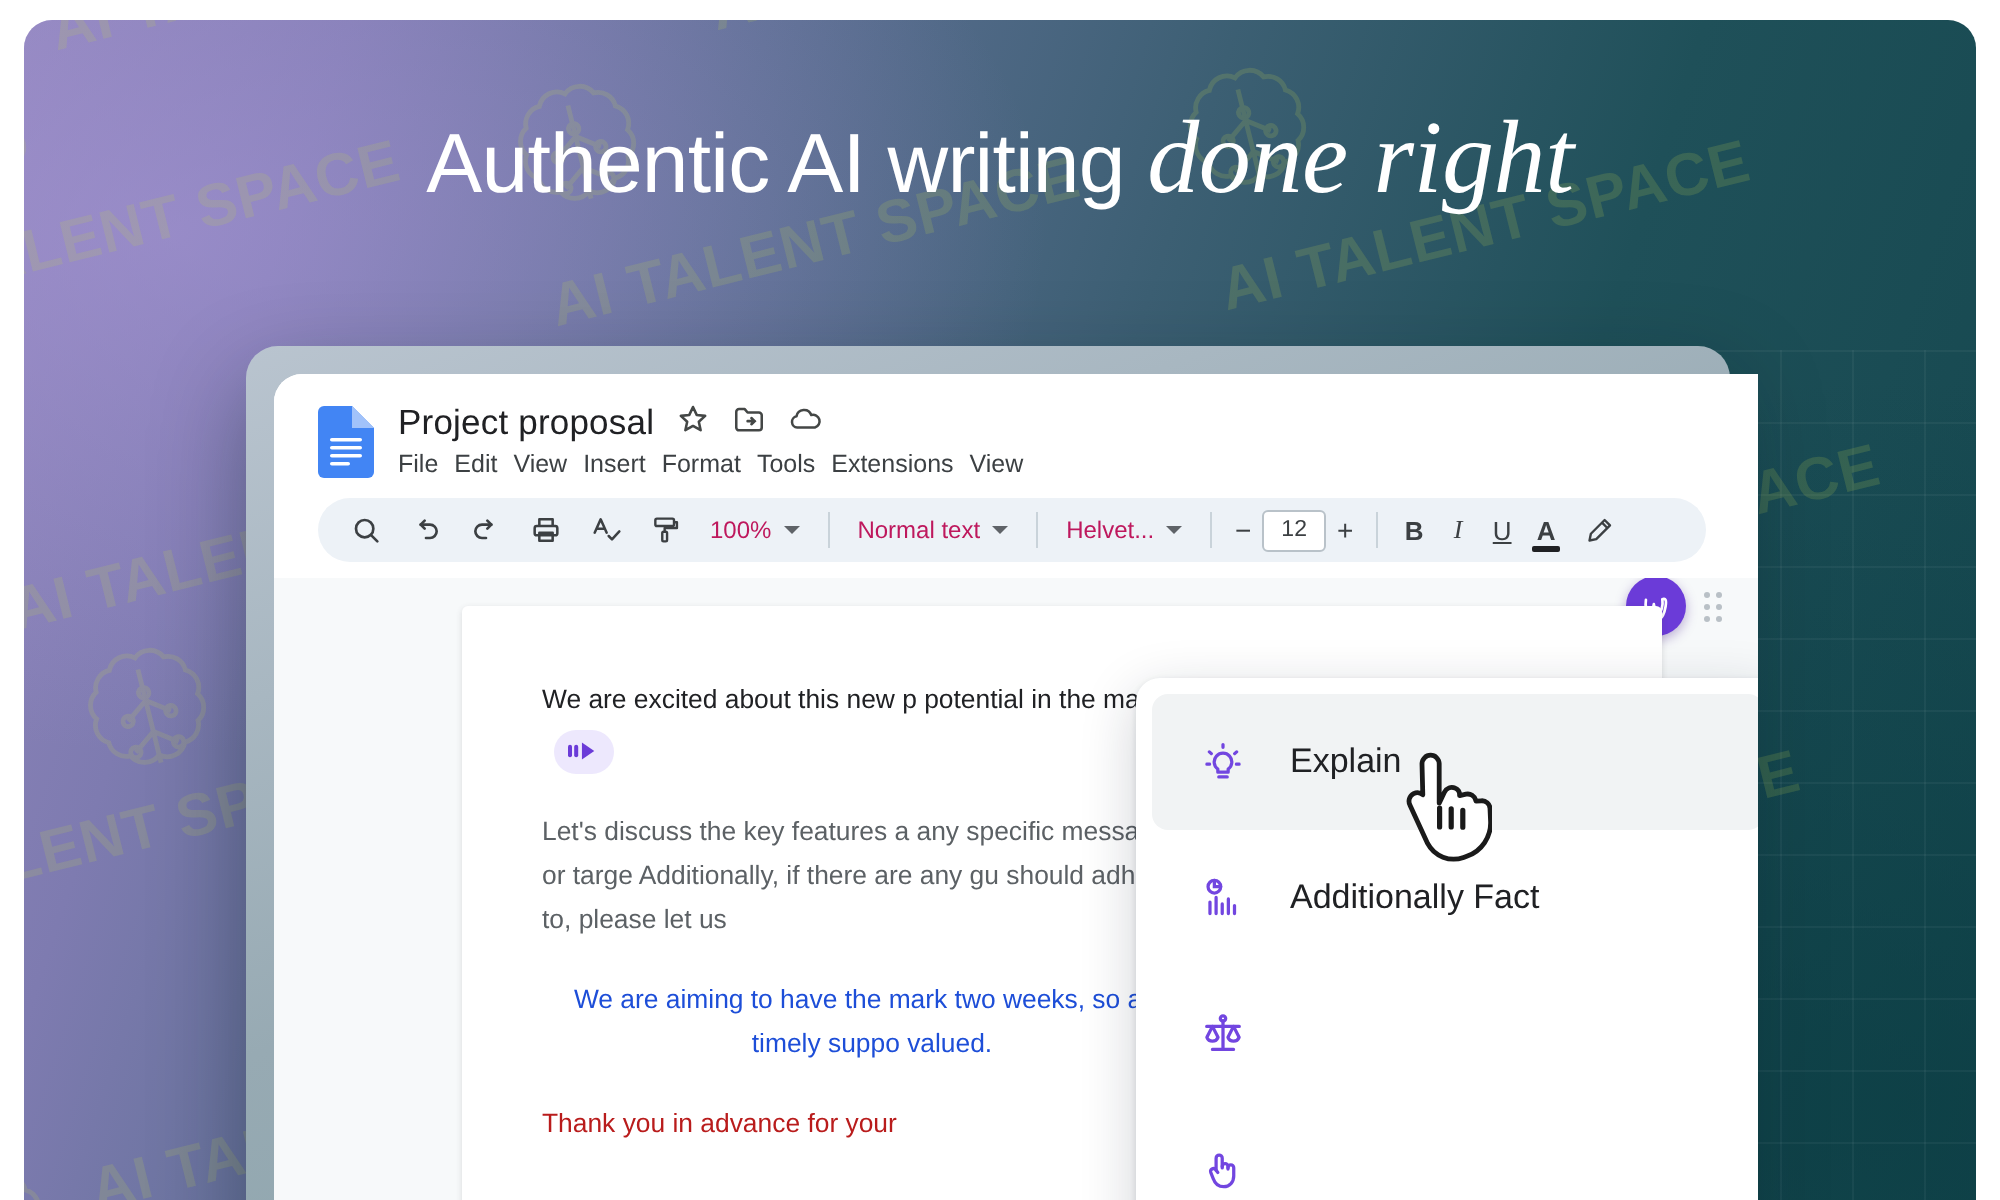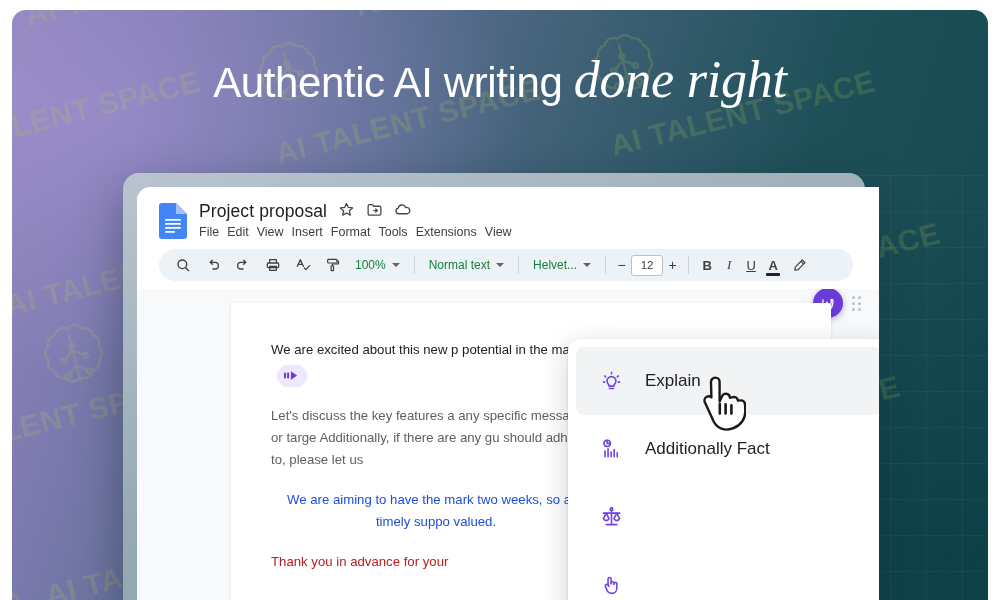--- a/index.html
+++ b/index.html
@@ -99,21 +99,21 @@
     border-radius:17px;
     display:flex;align-items:center;
     padding:0 10px;gap:2px;box-sizing:border-box;
   }
   .tb-btn{
     width:28px;height:26px;display:flex;align-items:center;justify-content:center;
     color:#3c4043;border-radius:4px;
   }
   .tb-btn svg{display:block;}
   .tb-text{
-    font-size:12px;color:#15803d;display:flex;align-items:center;gap:6px;
+    font-size:12px;color:#be185d;display:flex;align-items:center;gap:6px;
     padding:0 6px;height:26px;border-radius:4px;
   }
   .caret{width:0;height:0;border-left:4px solid transparent;border-right:4px solid transparent;border-top:4px solid #5f6368;}
   .tb-sep{width:1px;height:18px;background:#c9d3da;margin:0 6px;}
   .size-box{
     border:1px solid #b9c2c9;border-radius:3px;
     width:30px;height:19px;display:flex;align-items:center;justify-content:center;
     font-size:11.5px;color:#3c4043;background:#fff;
   }
   .pm{font-size:14px;color:#3c4043;width:15px;text-align:center;}

